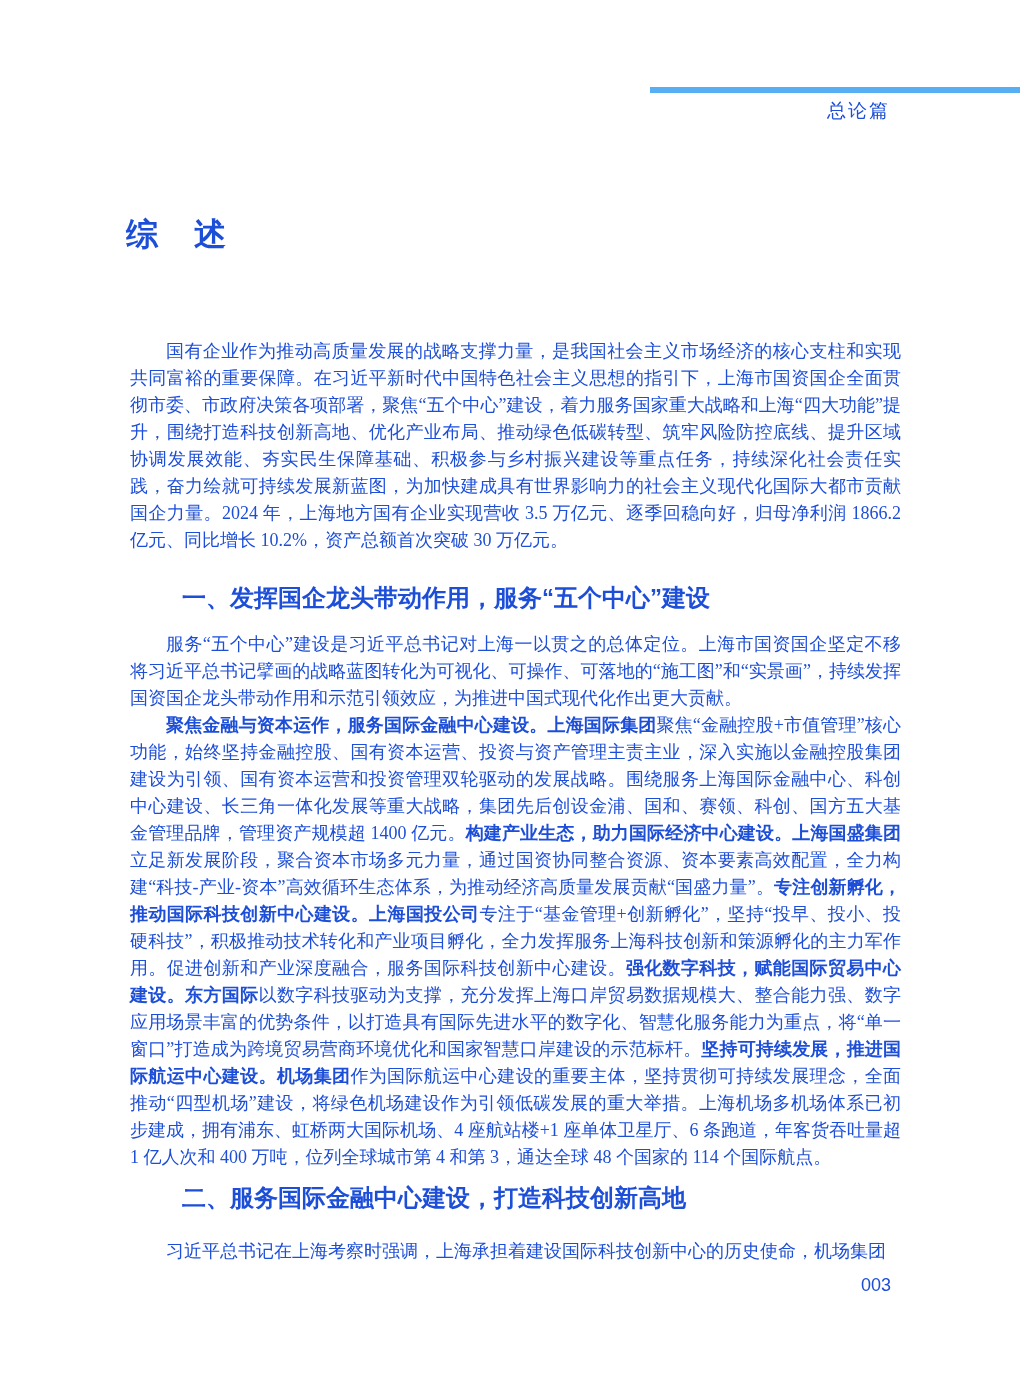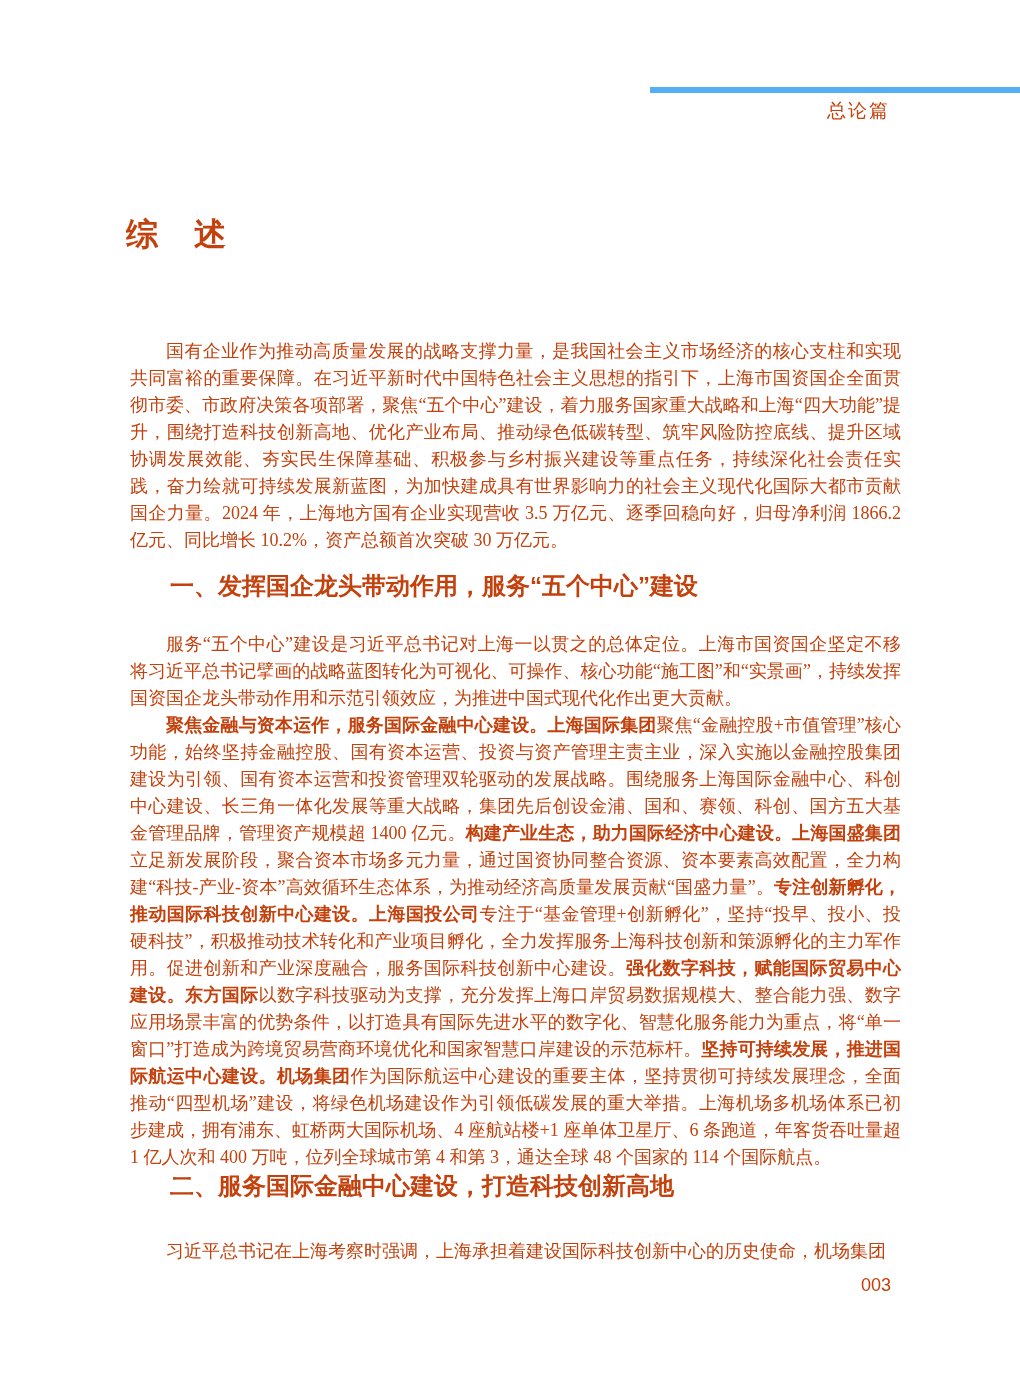--- a/index.html
+++ b/index.html
@@ -2,21 +2,21 @@
 <html><head>
 <meta charset="utf-8">
 <style>
   html, body { margin: 0; padding: 0; background: #e8e8e8; }
   .page {
     position: relative;
     width: 1020px;
     height: 1375px;
     margin: 0 auto;
     background: #ffffff;
-    color: #c2410c;
+    color: #1d4ed8;
     font-family: "Liberation Serif", "DejaVu Serif", serif;
     overflow: hidden;
   }
   .header-rule {
     position: absolute;
     top: 87px;
     left: 650px;
     width: 370px;
     height: 6px;
     background: #55AFF2;
@@ -62,21 +62,21 @@
   #p4 { top: 1234px; }
   .section-heading {
     position: absolute;
     left: 0;
     width: 771px;
     box-sizing: border-box;
     padding-left: 44px;
     font-family: "Liberation Sans", "DejaVu Sans", sans-serif;
     font-weight: 700;
     font-size: 24px;
-    margin: 0;
+    margin: 12px;
   }
   #h1 { top: 570px; }
   #h2 { top: 1170px; }
   .run-bold {
     font-weight: 700;
     font-family: "Liberation Sans", "DejaVu Sans", sans-serif;
   }
   .page-number {
     position: absolute;
     top: 1275px;
@@ -94,21 +94,21 @@
   <div class="header-label">总论篇</div>
 
   <div class="content">
 
     <div class="doc-title">综　述</div>
 
     <p class="body-text" id="p1">国有企业作为推动高质量发展的战略支撑力量，是我国社会主义市场经济的核心支柱和实现共同富裕的重要保障。在习近平新时代中国特色社会主义思想的指引下，上海市国资国企全面贯彻市委、市政府决策各项部署，聚焦“五个中心”建设，着力服务国家重大战略和上海“四大功能”提升，围绕打造科技创新高地、优化产业布局、推动绿色低碳转型、筑牢风险防控底线、提升区域协调发展效能、夯实民生保障基础、积极参与乡村振兴建设等重点任务，持续深化社会责任实践，奋力绘就可持续发展新蓝图，为加快建成具有世界影响力的社会主义现代化国际大都市贡献国企力量。2024 年，上海地方国有企业实现营收 3.5 万亿元、逐季回稳向好，归母净利润 1866.2 亿元、同比增长 10.2%，资产总额首次突破 30 万亿元。</p>
 
     <h2 class="section-heading" id="h1">一、发挥国企龙头带动作用，服务“五个中心”建设</h2>
 
-    <p class="body-text" id="p2">服务“五个中心”建设是习近平总书记对上海一以贯之的总体定位。上海市国资国企坚定不移将习近平总书记擘画的战略蓝图转化为可视化、可操作、核心功能“施工图”和“实景画”，持续发挥国资国企龙头带动作用和示范引领效应，为推进中国式现代化作出更大贡献。</p>
+    <p class="body-text" id="p2">服务“五个中心”建设是习近平总书记对上海一以贯之的总体定位。上海市国资国企坚定不移将习近平总书记擘画的战略蓝图转化为可视化、可操作、可落地的“施工图”和“实景画”，持续发挥国资国企龙头带动作用和示范引领效应，为推进中国式现代化作出更大贡献。</p>
 
     <p class="body-text" id="p3"><span class="run-bold">聚焦金融与资本运作，服务国际金融中心建设。上海国际集团</span><span>聚焦“金融控股+市值管理”核心功能，始终坚持金融控股、国有资本运营、投资与资产管理主责主业，深入实施以金融控股集团建设为引领、国有资本运营和投资管理双轮驱动的发展战略。围绕服务上海国际金融中心、科创中心建设、长三角一体化发展等重大战略，集团先后创设金浦、国和、赛领、科创、国方五大基金管理品牌，管理资产规模超 1400 亿元。</span><span class="run-bold">构建产业生态，助力国际经济中心建设。上海国盛集团</span><span>立足新发展阶段，聚合资本市场多元力量，通过国资协同整合资源、资本要素高效配置，全力构建“科技-产业-资本”高效循环生态体系，为推动经济高质量发展贡献“国盛力量”。</span><span class="run-bold">专注创新孵化，推动国际科技创新中心建设。上海国投公司</span><span>专注于“基金管理+创新孵化”，坚持“投早、投小、投硬科技”，积极推动技术转化和产业项目孵化，全力发挥服务上海科技创新和策源孵化的主力军作用。促进创新和产业深度融合，服务国际科技创新中心建设。</span><span class="run-bold">强化数字科技，赋能国际贸易中心建设。东方国际</span><span>以数字科技驱动为支撑，充分发挥上海口岸贸易数据规模大、整合能力强、数字应用场景丰富的优势条件，以打造具有国际先进水平的数字化、智慧化服务能力为重点，将“单一窗口”打造成为跨境贸易营商环境优化和国家智慧口岸建设的示范标杆。</span><span class="run-bold">坚持可持续发展，推进国际航运中心建设。机场集团</span><span>作为国际航运中心建设的重要主体，坚持贯彻可持续发展理念，全面推动“四型机场”建设，将绿色机场建设作为引领低碳发展的重大举措。上海机场多机场体系已初步建成，拥有浦东、虹桥两大国际机场、4 座航站楼+1 座单体卫星厅、6 条跑道，年客货吞吐量超 1 亿人次和 400 万吨，位列全球城市第 4 和第 3，通达全球 48 个国家的 114 个国际航点。</span></p>
 
     <h2 class="section-heading" id="h2">二、服务国际金融中心建设，打造科技创新高地</h2>
 
     <p class="body-text" id="p4">习近平总书记在上海考察时强调，上海承担着建设国际科技创新中心的历史使命，机场集团</p>
 
   </div>
 
   <div class="page-number">003</div>

